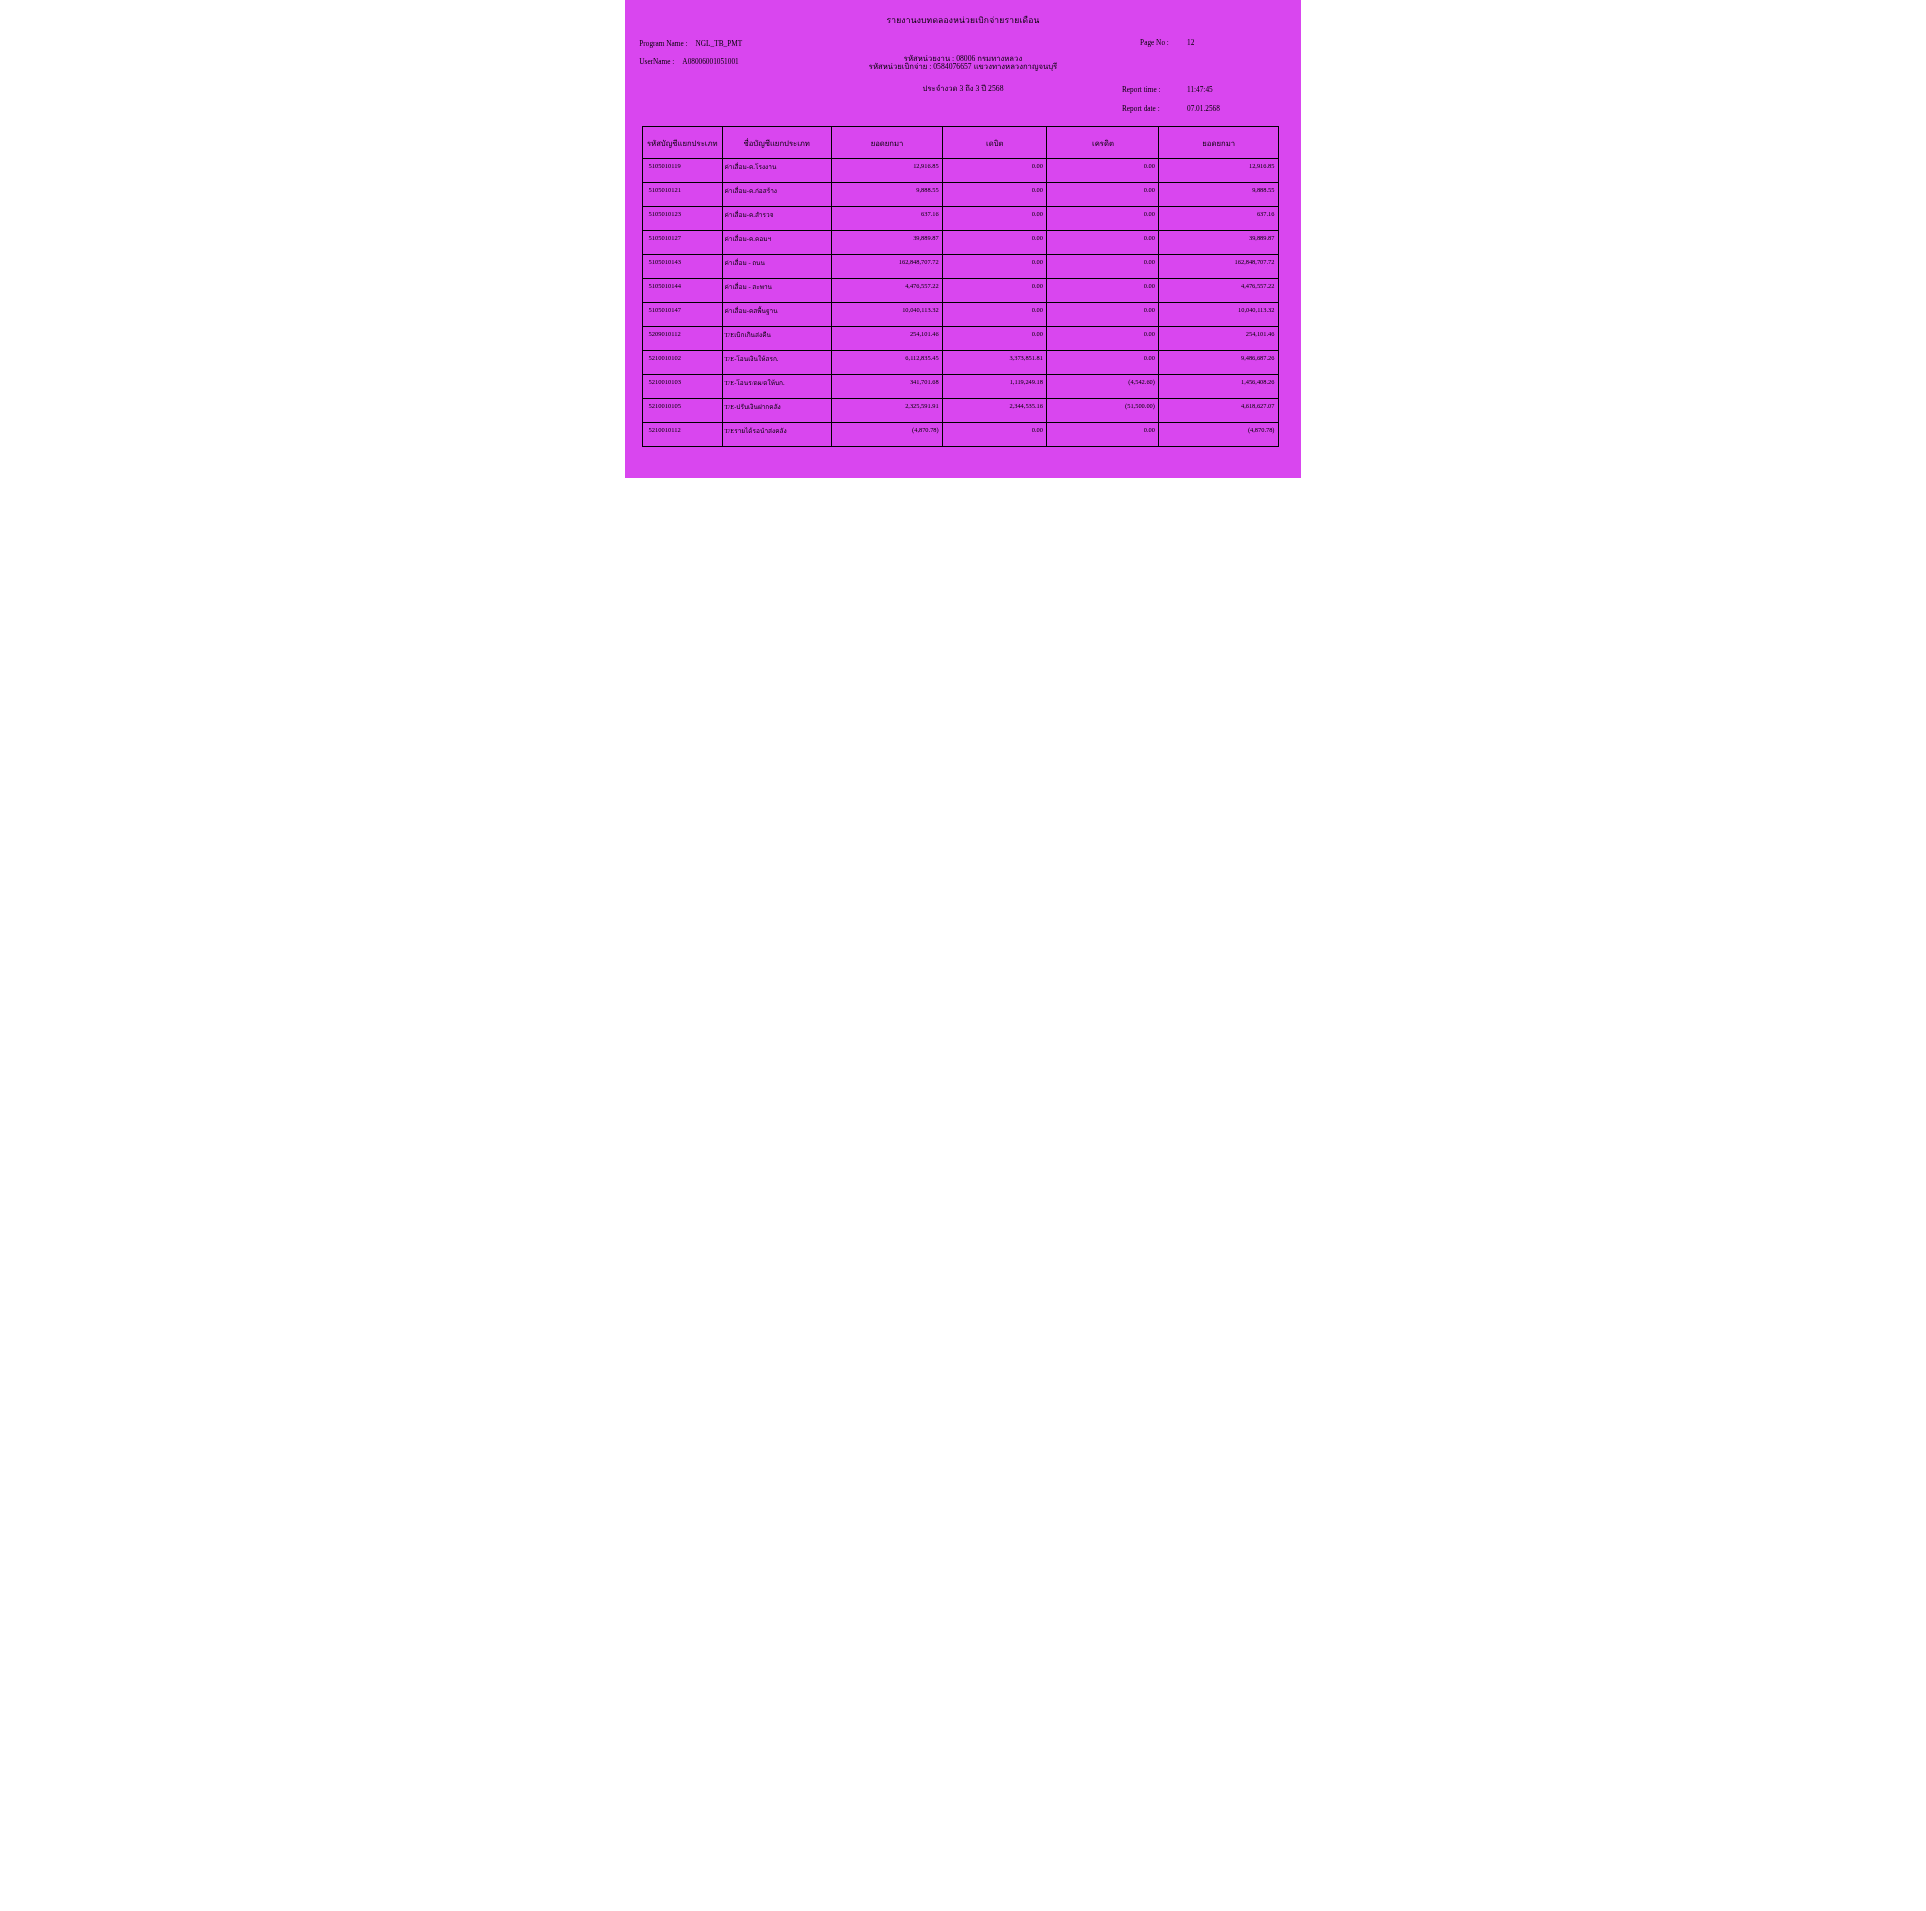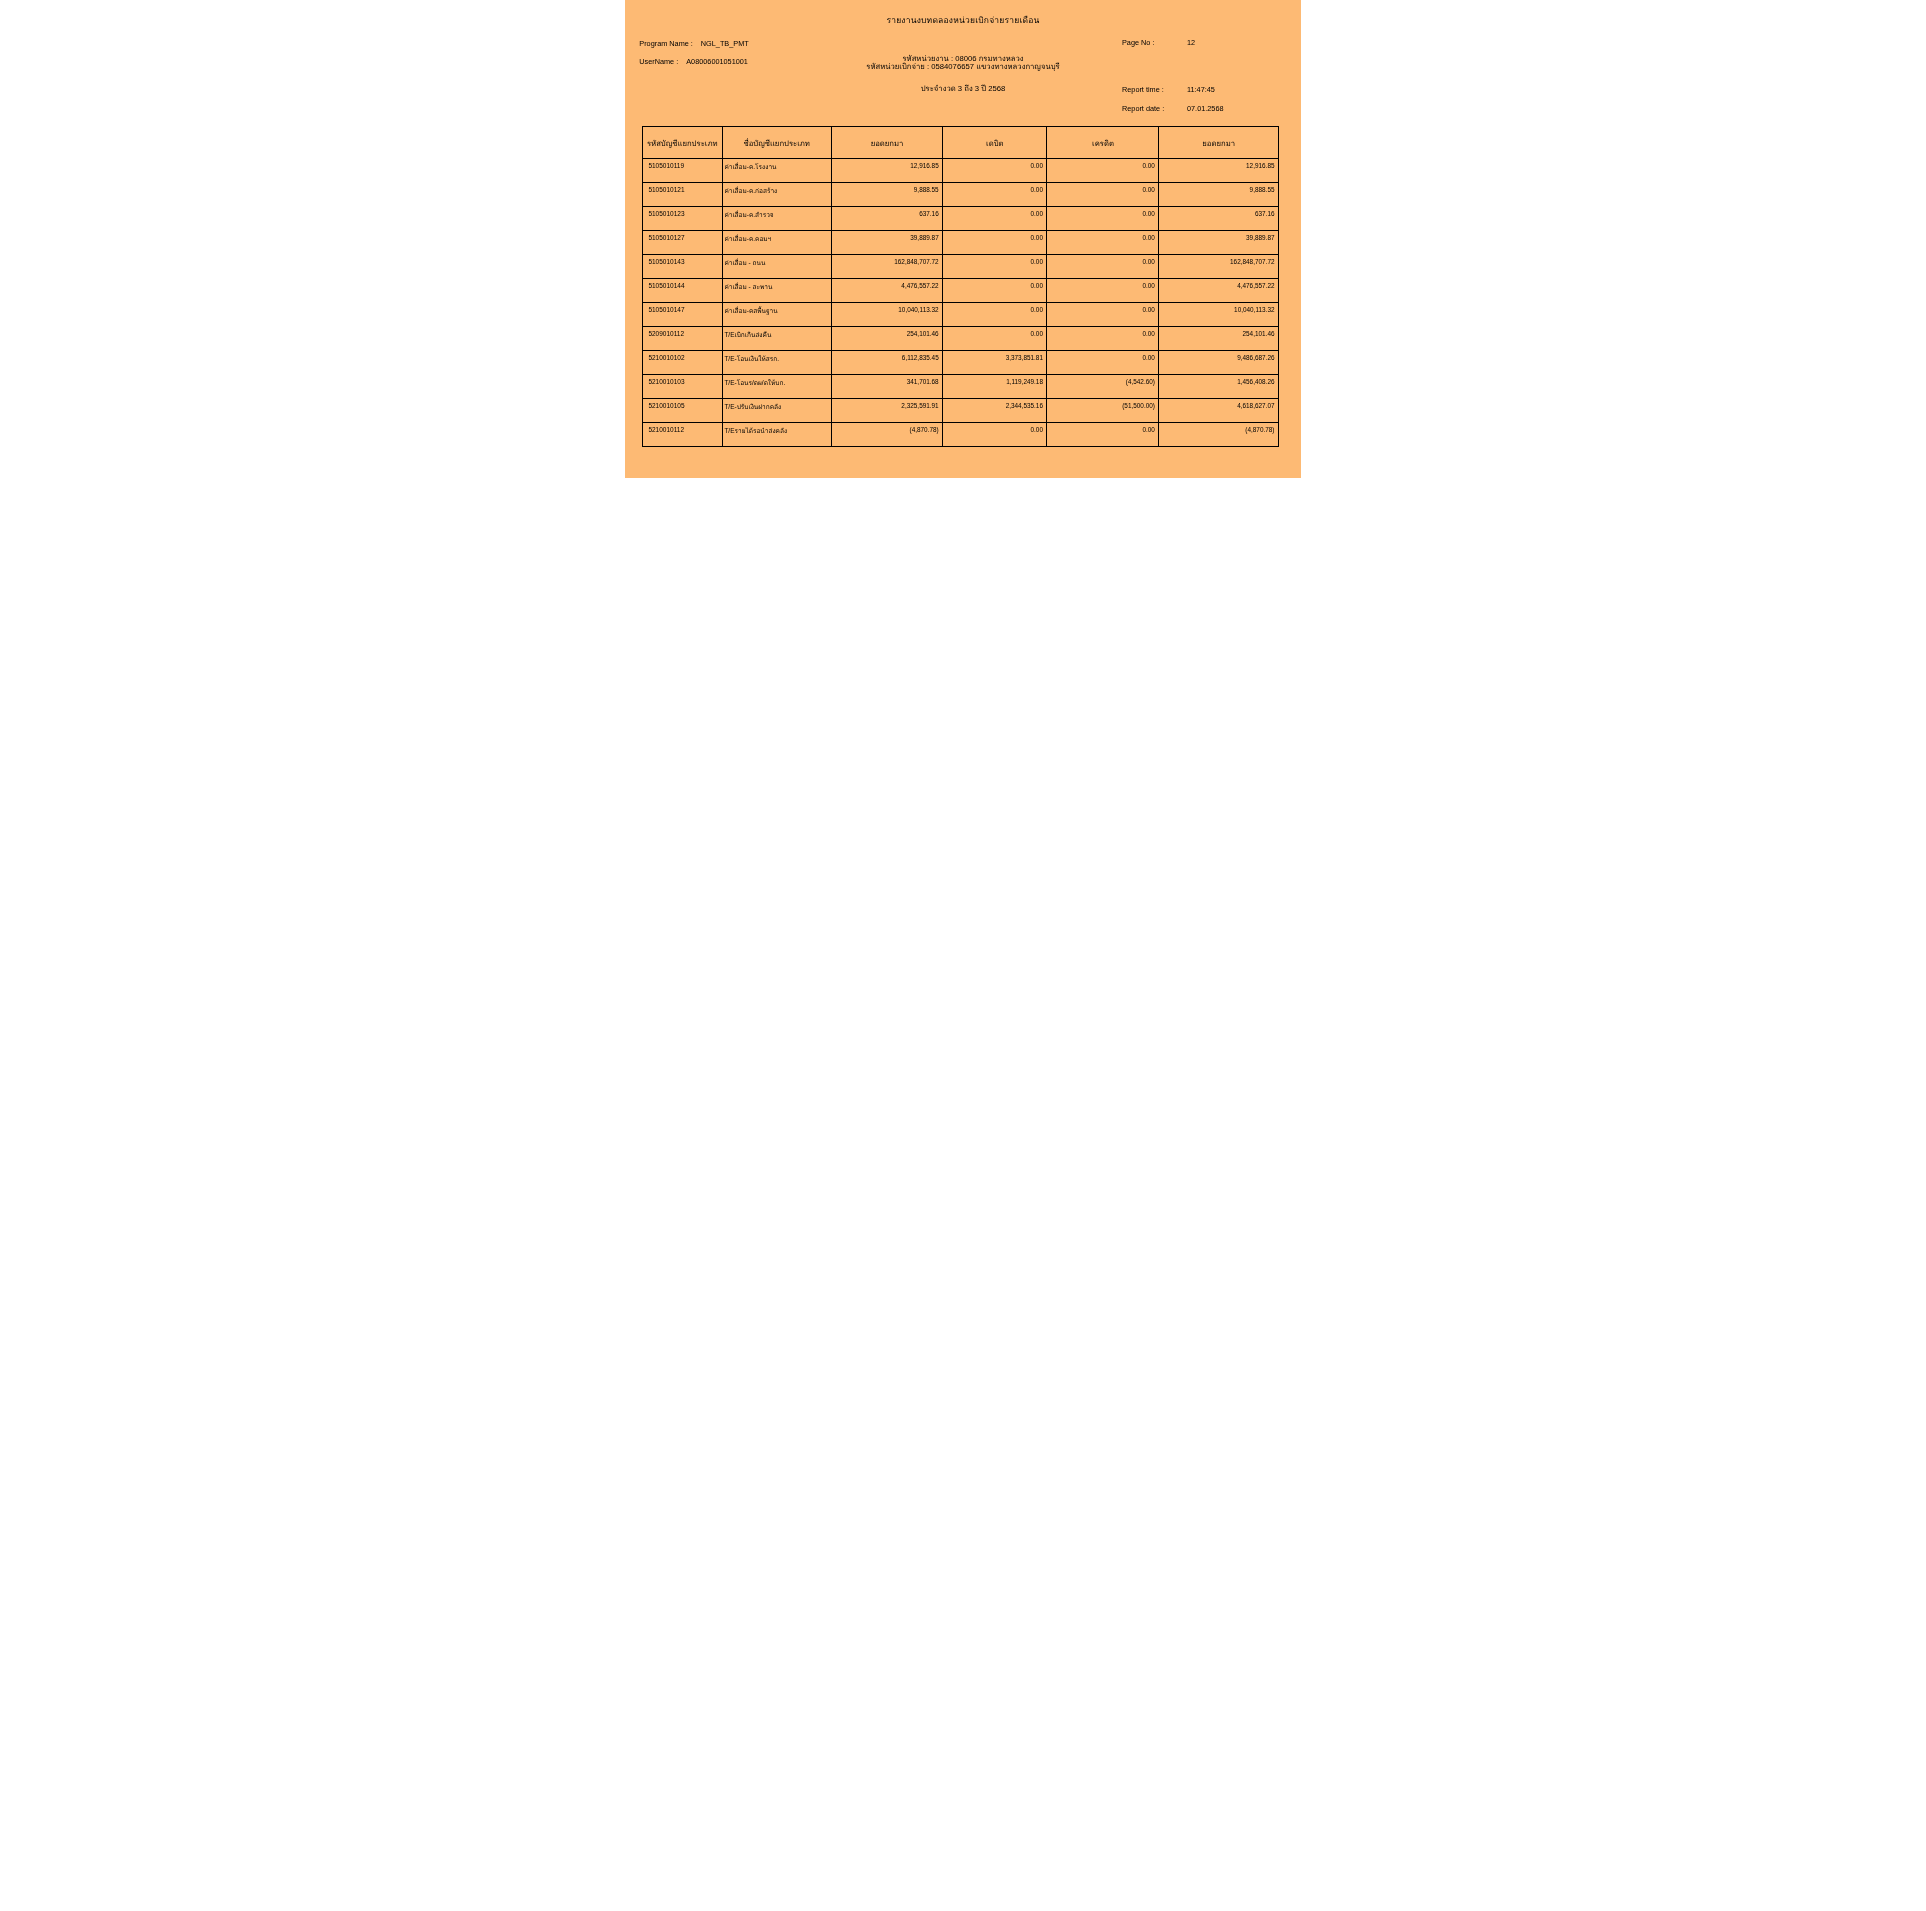--- a/index.html
+++ b/index.html
@@ -5,23 +5,23 @@
   html, body {
     margin: 0;
     padding: 0;
     background: #ffffff;
   }
   .page {
     position: relative;
     width: 676px;
     height: 478px;
     margin: 0 auto;
-    background: #fdba74;
+    background: #d946ef;
     color: #000000;
-    font-family: Liberation Sans, sans-serif;
+    font-family: Liberation Serif, serif;
     overflow: hidden;
   }
   .report-title {
     position: absolute;
     top: 13px;
     left: 0;
     width: 100%;
     text-align: center;
     font-size: 8.5px;
     letter-spacing: 0.2px;
@@ -36,21 +36,21 @@
     width: 100%;
     text-align: center;
     font-size: 7.7px;
   }
   .meta-left-1  { top: 39px; left: 14.3px; }
   .meta-left-2  { top: 57px; left: 14.3px; text-align: right; }
   .meta-c-1     { top: 52px; }
   .meta-c-2     { top: 60px; }
   .meta-c-3     { top: 82px; }
   .meta-right   { left: 497px; }
-  .meta-r-1     { top: 38px; }
+  .meta-r-1     { top: 38px; text-align: center; }
   .meta-r-2     { top: 60px; margin-top: 44px; }
   .meta-r-3     { top: 85px; }
   .meta-right .lbl {
     display: inline-block;
     width: 65px;
   }
   .meta-line .val { margin-left: 8px; }
   .meta-right .val { margin-left: 0; }
 
   table.tb {

